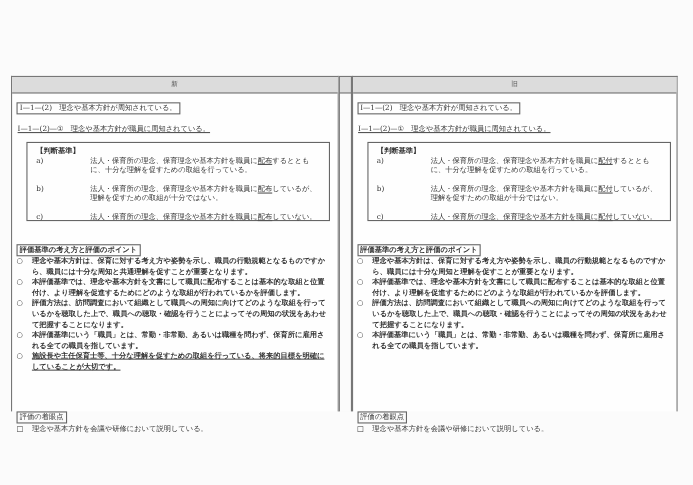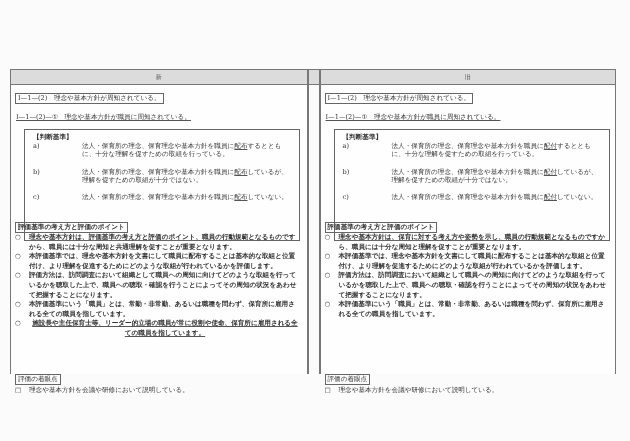--- a/index.html
+++ b/index.html
@@ -29,25 +29,25 @@
   .col-old { width: 295px; }
   .hdr {
     height: 14px; line-height: 14px; background: #dcdcdc; border-bottom: 1px solid #777;
     text-align: center; font-size: 6px; color: #555;
   }
   .body { position: relative; padding: 0 5px; font-size: 6.6px; line-height: 9.6px; }
   .tag-box {
     display: inline-block; border: 1px solid #666; padding: 0 2px; line-height: 9px; margin: 0; text-align: right;
   }
   .line { white-space: nowrap; }
-  .ul { text-decoration: underline; text-decoration-color: #555; text-align: center; }
+  .ul { text-decoration: underline; text-decoration-color: #555; }
   .title1 { position: absolute; left: 4px; top: 8px; }
   .title2 { position: absolute; left: 5px; top: 28px; }
   .criteria {
-    position: absolute; left: 13px; top: 44px; width: 276px; height: 112px;
+    position: absolute; left: 13px; top: 44px; width: 276px; height: 72px;
     border: 1.5px solid #666; box-sizing: border-box; padding: 2px 6px 0 8px;
   }
   .col-old .criteria { width: 276px; }
   .crit-title { font-weight: bold; line-height: 10px; }
   .crit-item { display: flex; }
   .crit-item .mk { width: 14px; flex: none; }
   .crit-item .tx { flex: 1; white-space: normal; line-height: 8px; margin-left: 35px; }
   .gap { height: 9.6px; }
   .points { position: absolute; left: 4px; top: 137px; width: 286px; font-weight: bold; }
   .bullet { display: flex; }
@@ -86,37 +86,37 @@
         <div class="crit-item">
           <span class="mk">c)</span>
           <span class="tx"><span>法人・保育所の理念、保育理念や基本方針を職員に</span><span class="ul">配布</span><span>していない。</span></span>
         </div>
       </div>
 
       <div class="points">
         <span class="tag-box">評価基準の考え方と評価のポイント</span>
         <div class="bullet">
             <span class="mk">○</span>
-            <span class="tx">理念や基本方針は、評価基準の考え方と評価のポイント、職員の行動規範となるものですから、職員には十分な周知と共通理解を促すことが重要となります。</span>
+            <span class="tx">理念や基本方針は、保育に対する考え方や姿勢を示し、職員の行動規範となるものですから、職員には十分な周知と共通理解を促すことが重要となります。</span>
           </div>
         <div class="bullet">
             <span class="mk">○</span>
             <span class="tx">本評価基準では、理念や基本方針を文書にして職員に配布することは基本的な取組と位置付け、より理解を促進するためにどのような取組が行われているかを評価します。</span>
           </div>
         <div class="bullet">
             <span class="mk">○</span>
             <span class="tx">評価方法は、訪問調査において組織として職員への周知に向けてどのような取組を行っているかを聴取した上で、職員への聴取・確認を行うことによってその周知の状況をあわせて把握することになります。</span>
           </div>
         <div class="bullet">
             <span class="mk">○</span>
             <span class="tx">本評価基準にいう「職員」とは、常勤・非常勤、あるいは職種を問わず、保育所に雇用される全ての職員を指しています。</span>
           </div>
         <div class="bullet">
             <span class="mk">○</span>
-            <span class="tx ul">施設長や主任保育士等、リーダー的立場の職員が常に役割や使命、保育所に雇用される全ての職員を指しています。</span>
+            <span class="tx ul">施設長や主任保育士等、十分な理解を促すための取組を行っている、将来的目標を明確にしていることが大切です。</span>
           </div>
       </div>
 
       <div class="view">
         <div class="view-title"><span class="tag-box">評価の着眼点</span></div>
         <div class="check">
           <span class="mk">□</span>
           <span>理念や基本方針を会議や研修において説明している。</span>
         </div>
       </div>

